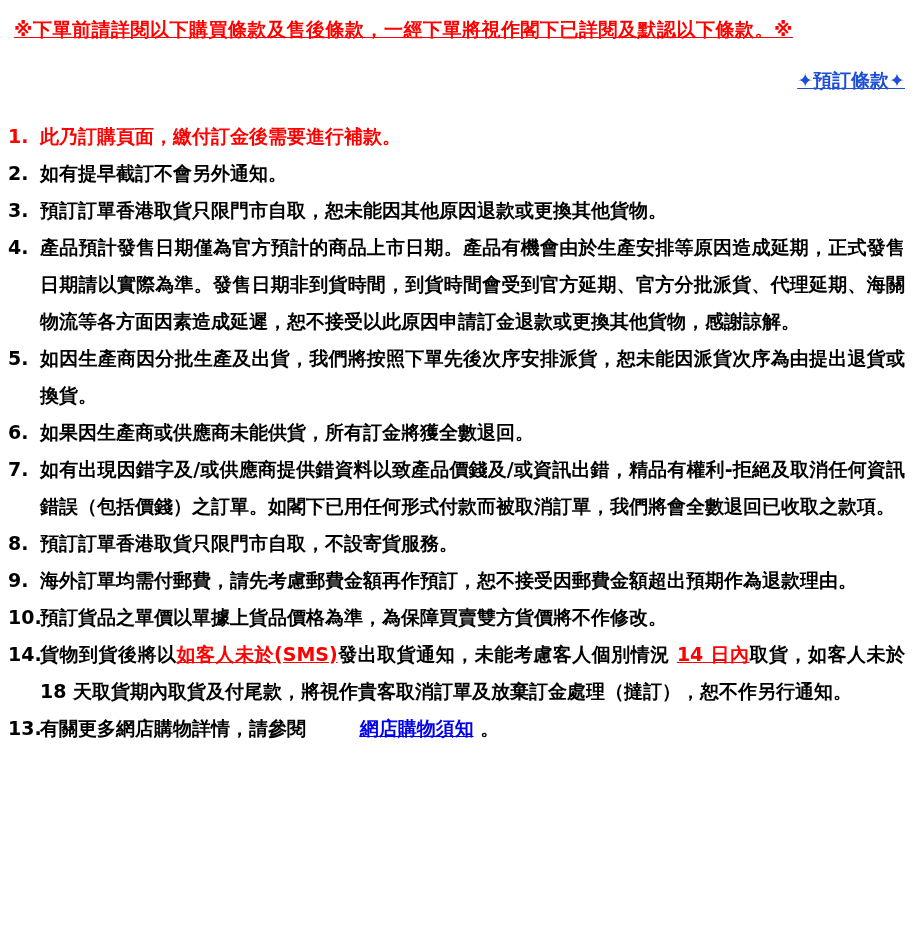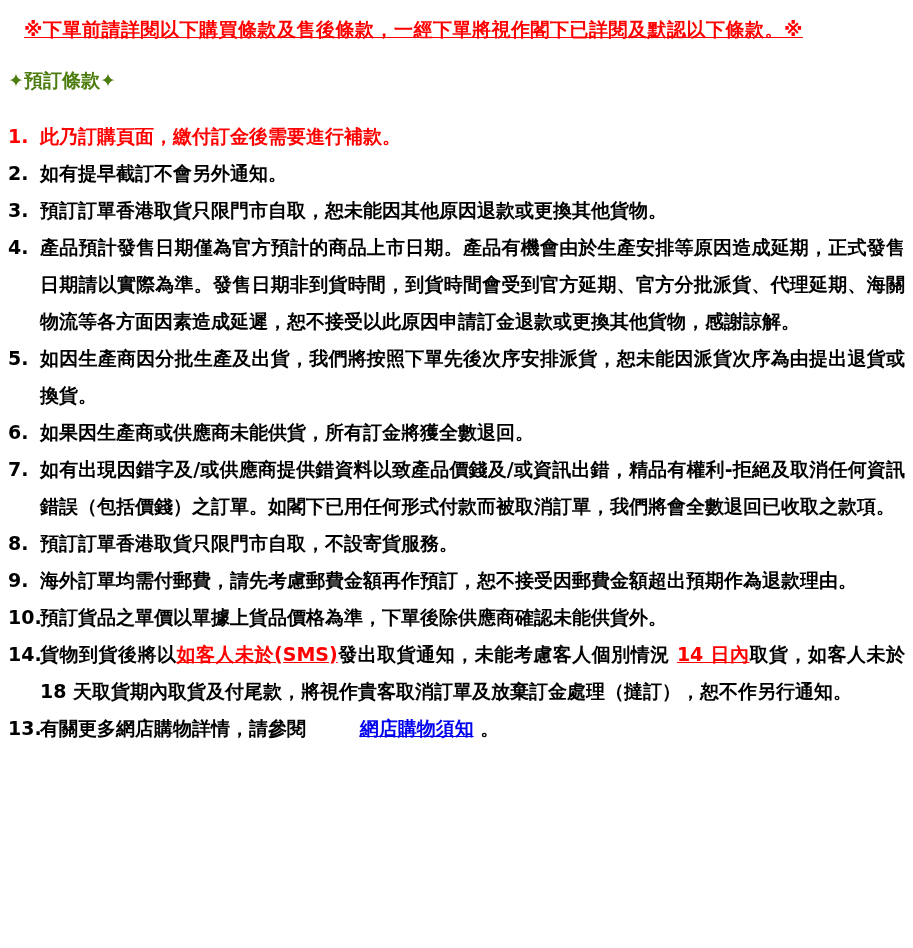--- a/index.html
+++ b/index.html
@@ -16,26 +16,28 @@
   }
   .doc {
     padding: 10px 8px 24px 8px;
     font-weight: bold;
     font-size: 19px;
   }
   .header {
     color: #ff0000;
     text-decoration: underline;
     line-height: 1.6;
-    margin: 4px 0 24px 16px;
+    margin: 4px 0 24px 6px;
     letter-spacing: 0.5px;
   }
   .section-title {
-    color: #4d7c0f;
+    color: #1d4ed8;
+    text-decoration: underline;
     margin: 0 0 24px 0;
+    text-align: right;
   }
   .terms-list {
     display: block;
   }
   .term-item {
     display: flex;
     line-height: 37px;
     align-items: flex-start;
   }
   .term-num {
@@ -101,21 +103,21 @@
       <div class="term-item">
         <span class="term-num">8.</span>
         <div class="term-content"><span>預訂訂單香港取貨只限門市自取，不設寄貨服務。</span></div>
       </div>
       <div class="term-item">
         <span class="term-num">9.</span>
         <div class="term-content"><span>海外訂單均需付郵費，請先考慮郵費金額再作預訂，恕不接受因郵費金額超出預期作為退款理由。</span></div>
       </div>
       <div class="term-item">
         <span class="term-num">10.</span>
-        <div class="term-content"><span>預訂貨品之單價以單據上貨品價格為準，下單後除供應商確認未能供貨外。</span></div>
+        <div class="term-content"><span>預訂貨品之單價以單據上貨品價格為準，為保障買賣雙方貨價將不作修改。</span></div>
       </div>
       <div class="term-item">
         <span class="term-num">14.</span>
         <div class="term-content"><span>貨物到貨後將以</span><span class="red-underline">如客人未於(SMS)</span><span>發出取貨通知，未能考慮客人個別情況 </span><span class="red-underline">14 日內</span><span>取貨，如客人未於 18 天取貨期內取貨及付尾款，將視作貴客取消訂單及放棄訂金處理（撻訂），恕不作另行通知。</span></div>
       </div>
       <div class="term-item">
         <span class="term-num">13.</span>
         <div class="term-content"><span>有關更多網店購物詳情，請參閱 </span><a href="#" class="link">網店購物須知</a><span> 。</span></div>
       </div>
     </div>

